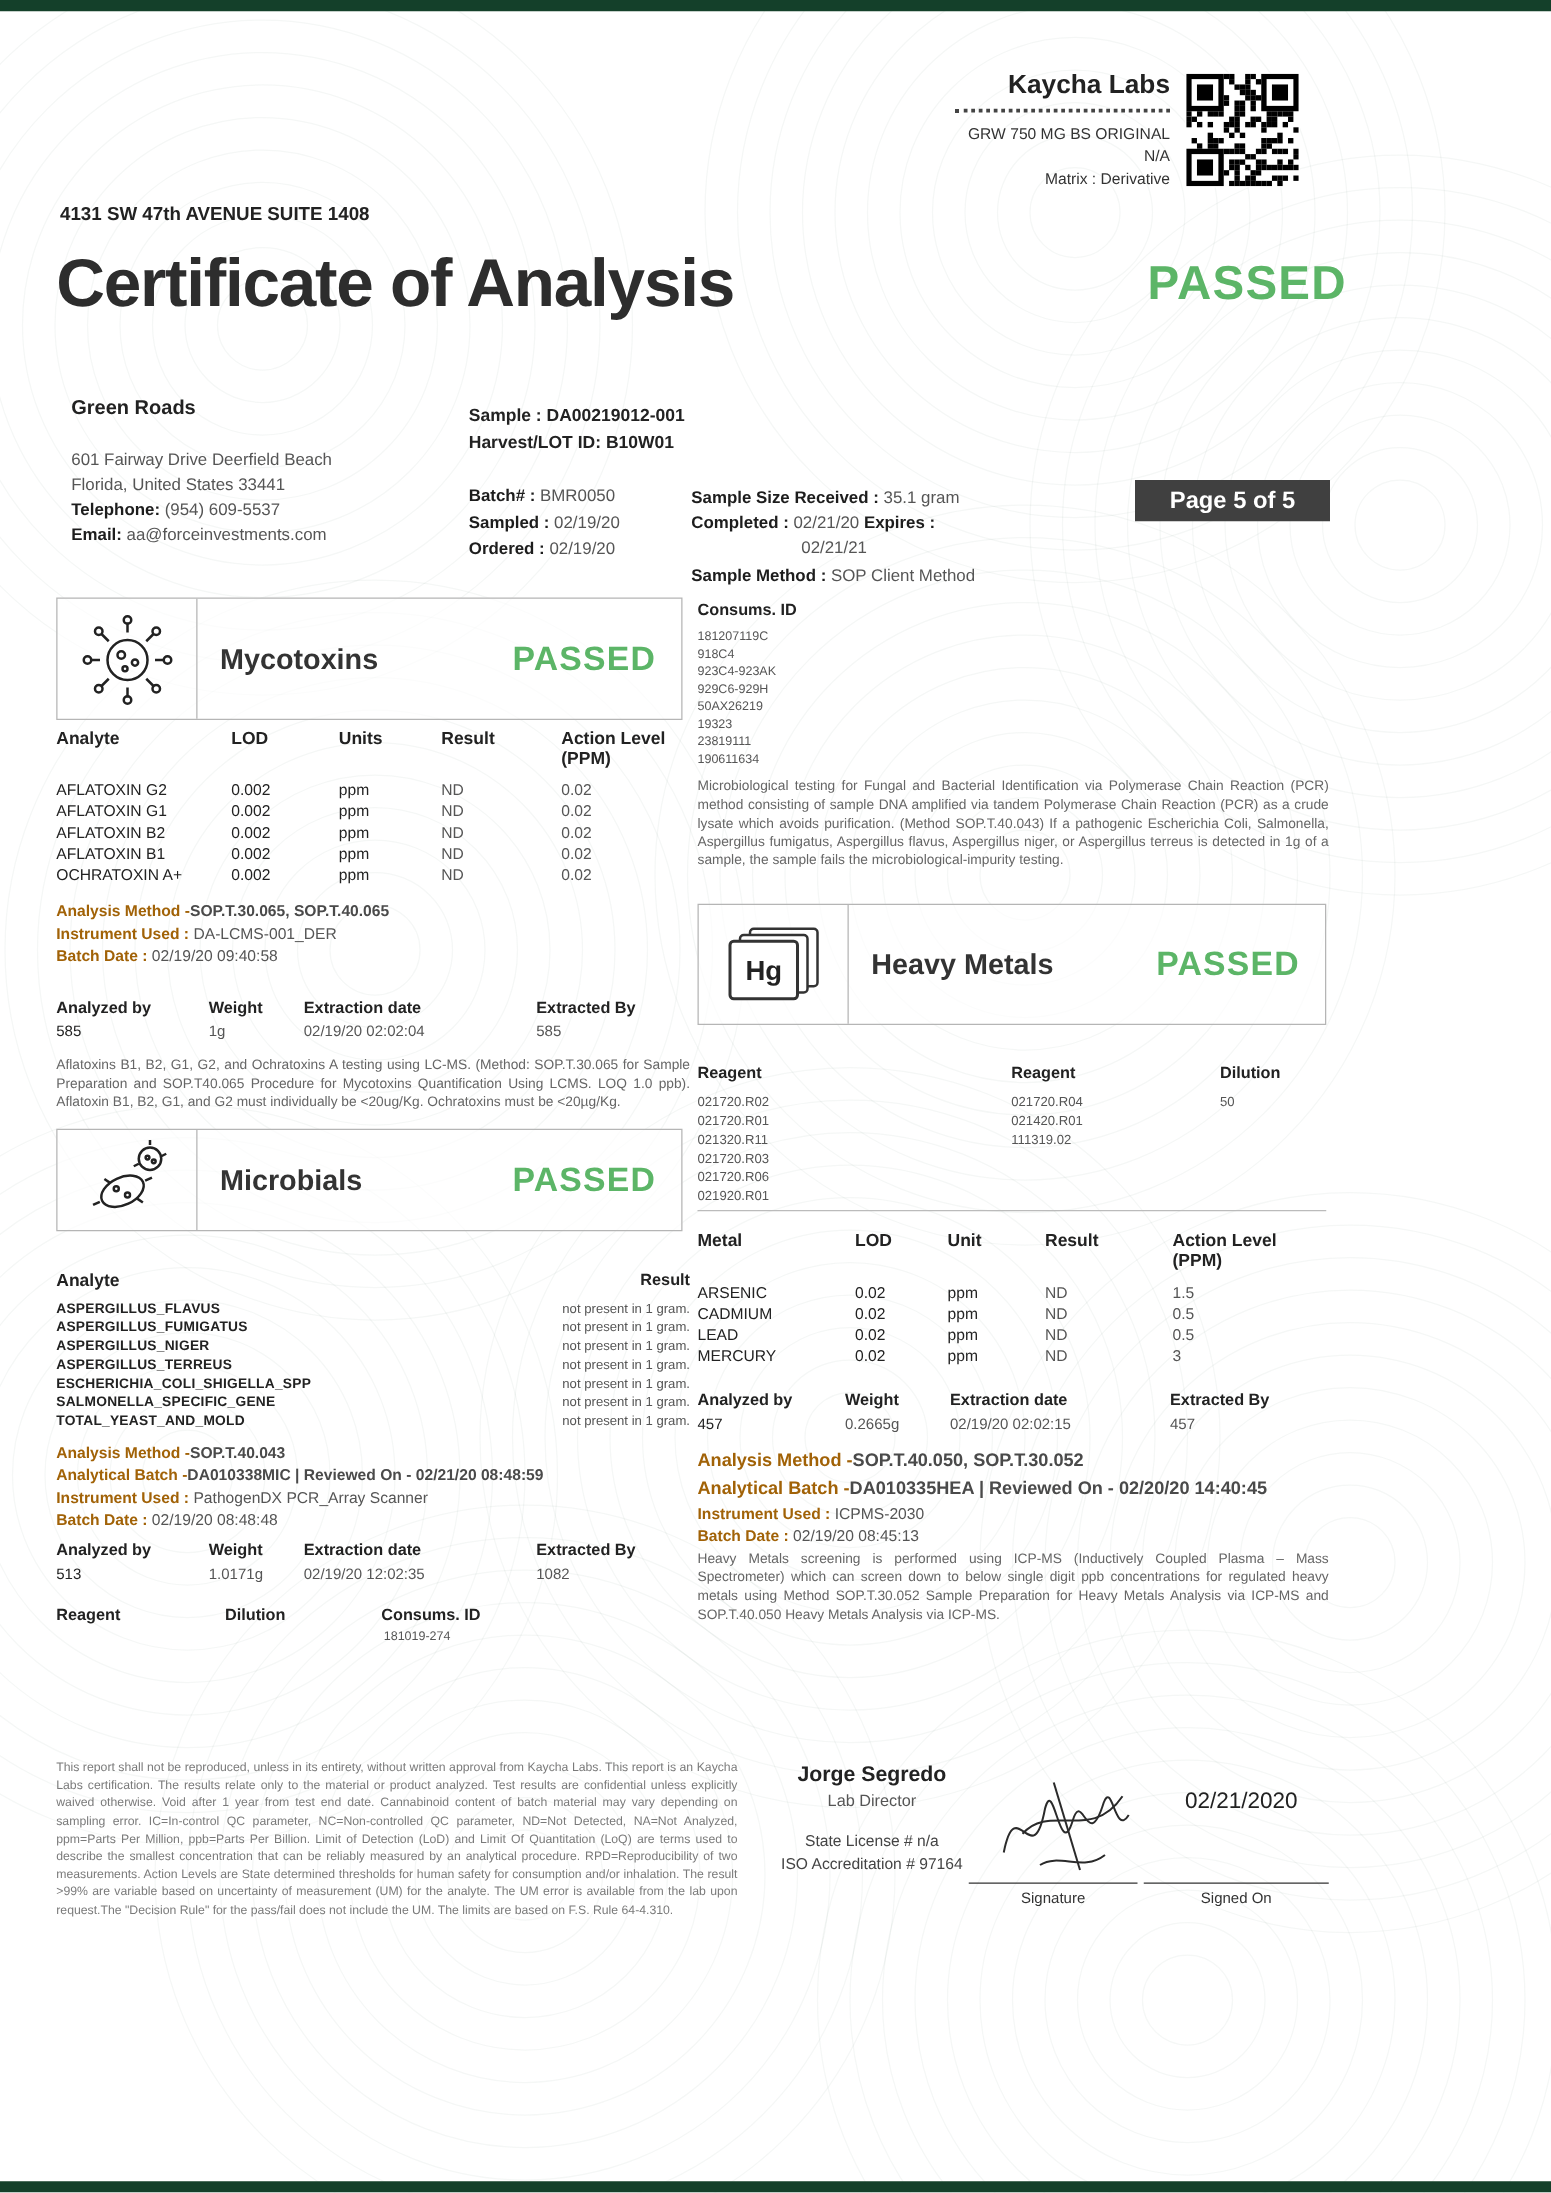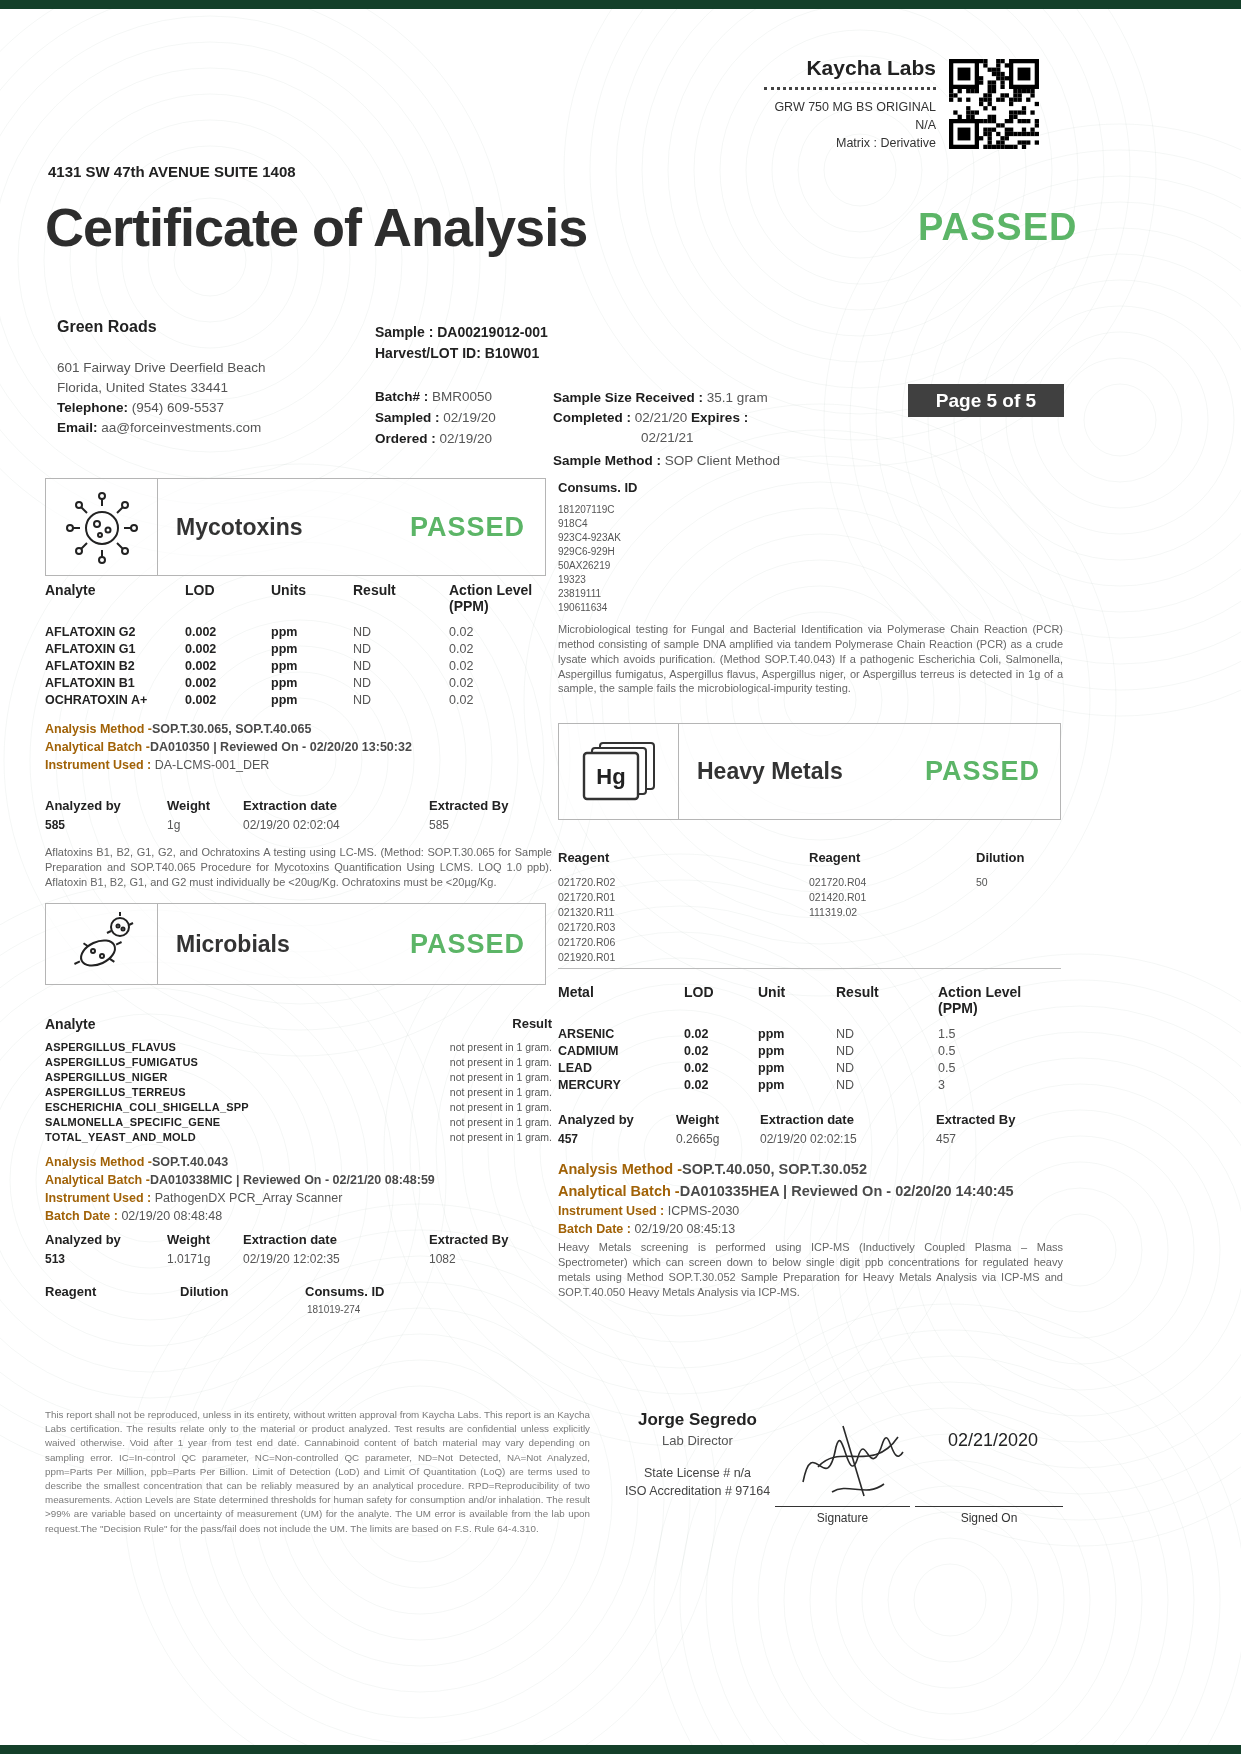--- a/index.html
+++ b/index.html
@@ -9,21 +9,21 @@
     --gray:#555;
   }
   *{margin:0;padding:0;box-sizing:border-box}
   body{width:1241px;margin:0;background:#fff;font-family:"Liberation Sans",sans-serif;color:var(--ink)}
   .page{position:relative;width:1241px;height:1754px;background:#fff;overflow:hidden}
   .abs{position:absolute}
   .bar{left:0;width:100%;height:9px;background:var(--bar)}
   .lbl{font-weight:bold;color:#1d1d1d}
   .val{color:var(--gray)}
   .gray{color:var(--gray)}
-  .b{font-weight:bold;color:#222}
+  .b{font-weight:normal;color:#222}
   .g{color:#555}
 
   
   #logo{left:52px;top:50px;display:flex}
   #logo .ltext{margin-left:12px;padding-top:16px}
   #brand{font-size:46px;font-weight:bold;color:#58595b;line-height:48px;letter-spacing:1px}
   #brand .reg{font-size:15px;color:var(--accent);vertical-align:super}
   #labs{font-size:15px;color:#58595b;letter-spacing:14px;margin-top:6px;font-weight:bold}
   #lab-address{left:48px;top:163px;font-size:15px;font-weight:bold;color:#222}
   #header-right{left:600px;top:56px;width:336px;text-align:right}
@@ -527,22 +527,22 @@
         <span class="c1 b">OCHRATOXIN A+</span>
         <span class="c2 b">0.002</span>
         <span class="c3 b">ppm</span>
         <span class="c4 g">ND</span>
         <span class="c5 g">0.02</span>
       </div>
   </div>
 
   <div class="abs" id="myco-meta">
     <div class="meta"><span class="ml">Analysis Method -</span><span class="mv">SOP.T.30.065, SOP.T.40.065</span></div>
-    <div class="meta"><span class="ml">Analytical Batch -</span><span class="mv">DA010350 | Reviewed On - 02/20/20 13:50:32</span></div>
     <div class="meta"><span class="ml">Instrument Used :</span> <span class="mv2">DA-LCMS-001_DER</span></div>
+    <div class="meta"><span class="ml">Batch Date :</span> <span class="mv2">02/19/20 09:40:58</span></div>
   </div>
 
   <div class="abs" id="myco-kv">
     <div class="kv-head">
       <span class="k1">Analyzed by</span>
       <span class="k2">Weight</span>
       <span class="k3">Extraction date</span>
       <span class="k4">Extracted By</span>
     </div>
     <div class="kv-vals">

